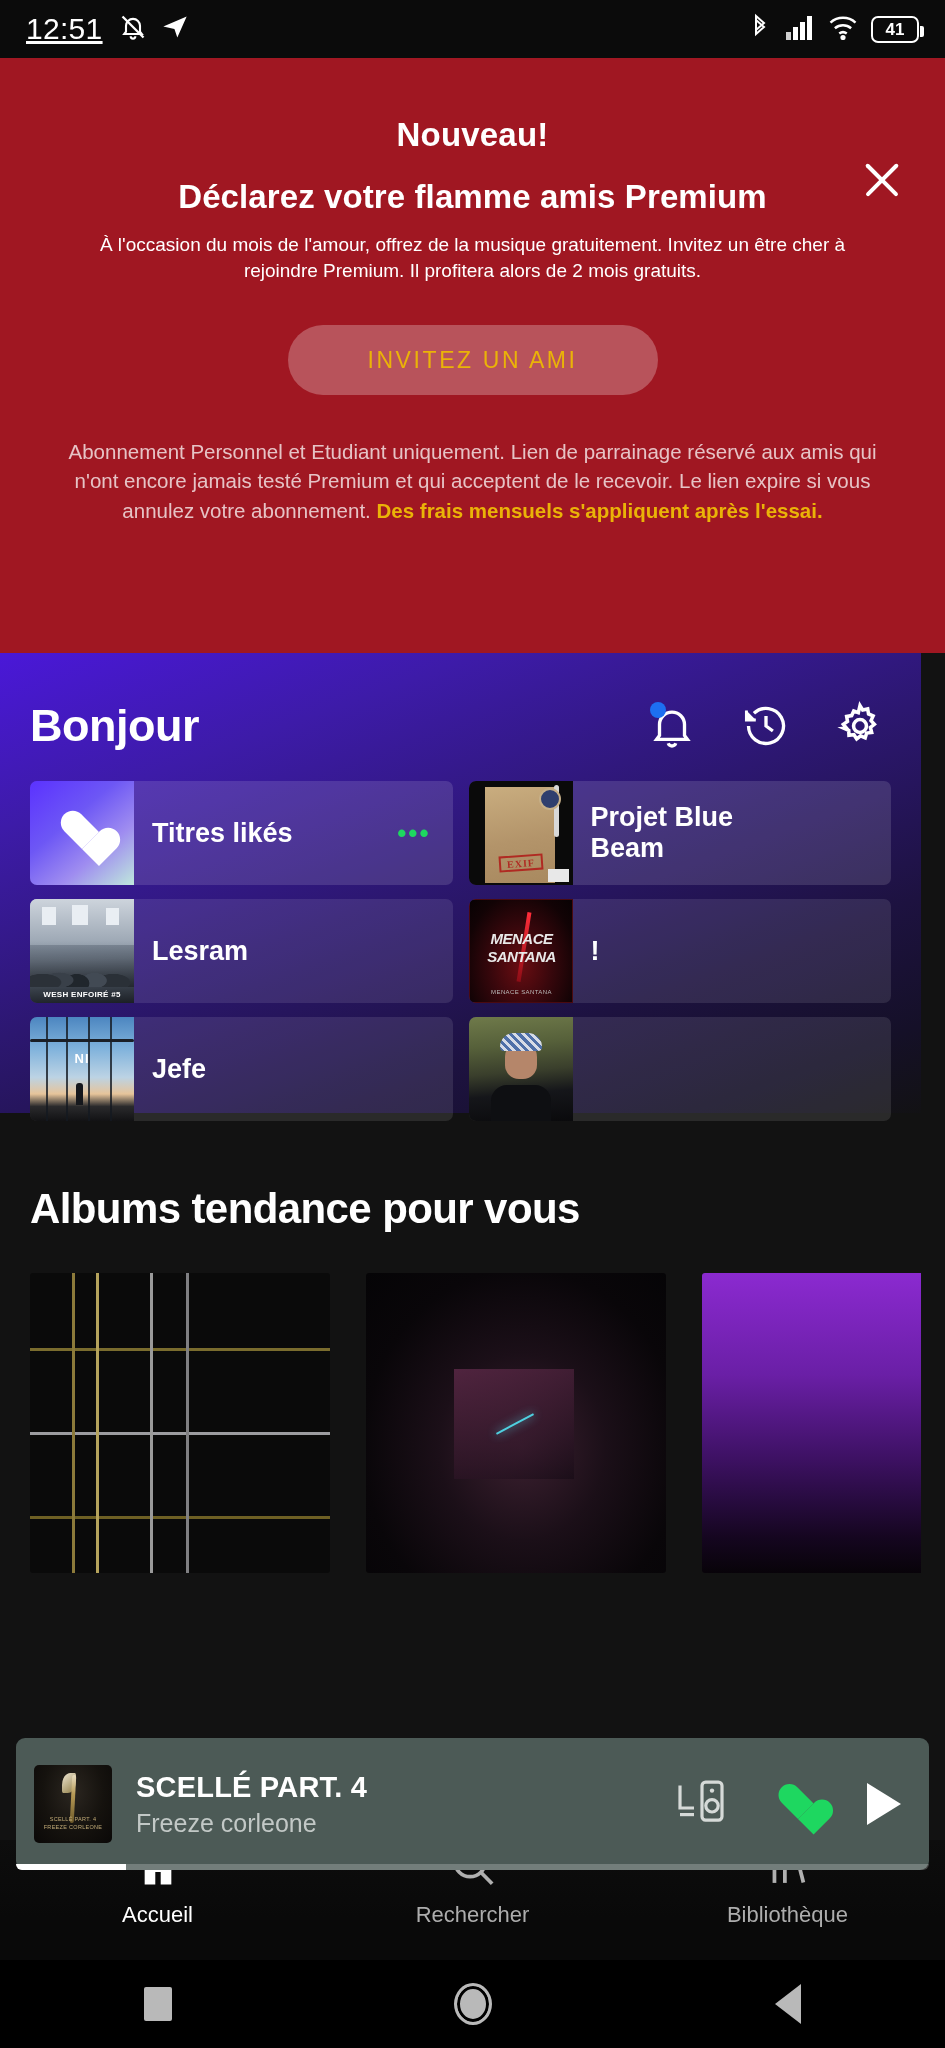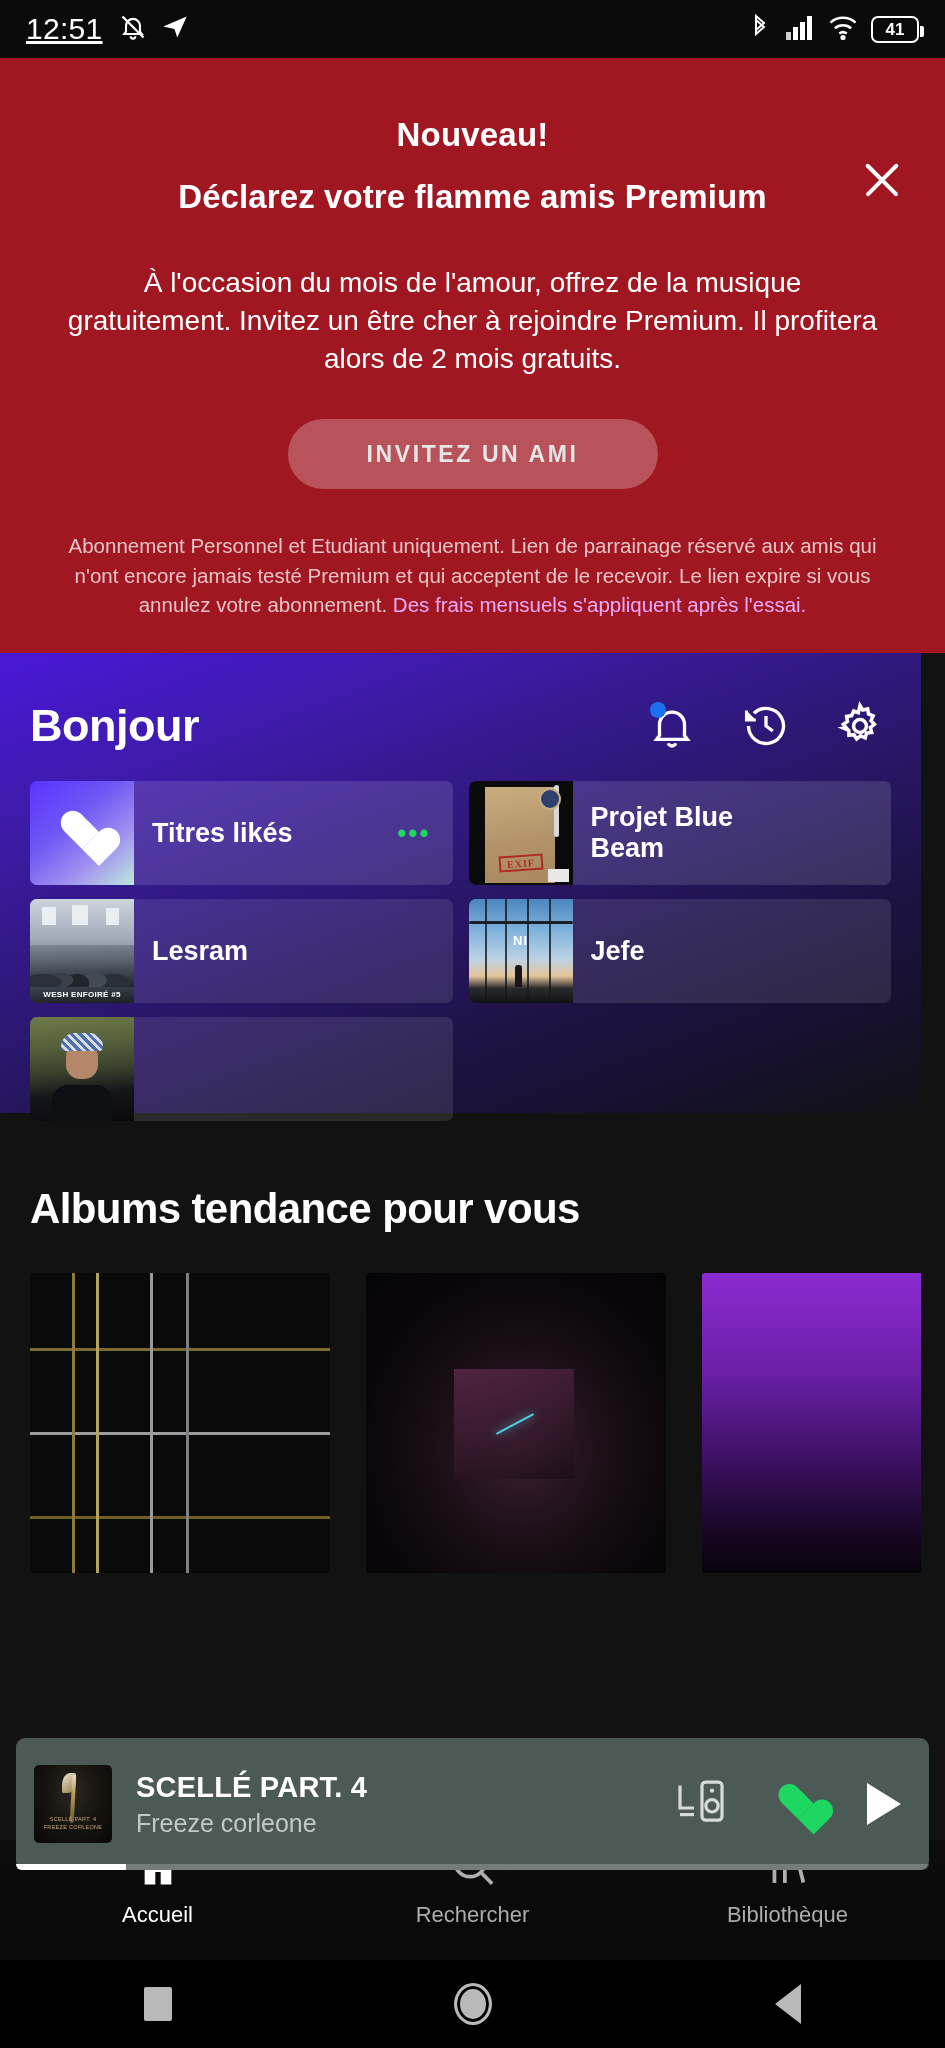--- a/index.html
+++ b/index.html
@@ -41,34 +41,34 @@
   }
   .promo-close::before,.promo-close::after{
     content:""; position:absolute; left:3px; top:24px; width:44px; height:3.5px;
     background:#fff; border-radius:2px;
   }
   .promo-close::before{ transform:rotate(45deg); }
   .promo-close::after{ transform:rotate(-45deg); }
   .promo-new{ font-size:33px; font-weight:700; margin-top:22px; letter-spacing:.2px; }
   .promo-title{ font-size:33px; font-weight:700; margin-top:24px; letter-spacing:.1px; }
   .promo-body{
-    font-size:28px; line-height:1.35; margin-top:48px; padding:0 22px;
+    font-size:19px; line-height:1.35; margin-top:16px; padding:0 22px;
     font-weight:400;
   }
   .promo-btn{
     display:block; margin:42px auto 0; width:370px; height:70px; line-height:70px;
     background:rgba(255,255,255,.26); border-radius:36px; border:none;
-    color:#e5e5e5; font-size:23px; font-weight:700; letter-spacing:2.6px;
+    color:#eab308; font-size:23px; font-weight:400; letter-spacing:2.6px;
     font-family:"Liberation Sans", sans-serif; cursor:pointer;
   }
   .promo-legal{
     font-size:20.5px; line-height:1.42; margin-top:42px; color:rgba(255,255,255,.74);
     padding:0 12px;
   }
-  .promo-legal b{ color:#f0abfc; font-weight:400; }
+  .promo-legal b{ color:#eab308; font-weight:700; }
 
   
   .main{
     position:absolute; top:653px; left:0; width:921px; height:1240px;
     background:#121212; overflow:hidden; z-index:10;
   }
   .hero-grad{
     position:absolute; top:0; left:0; width:945px; height:460px;
     background:
       linear-gradient(160deg,#4a18d8 0%, #3d1ba8 22%, #2c1770 48%, #1d1240 72%, #151028 88%, #121212 100%);
@@ -454,20 +454,31 @@
             <div class="win" style="left:42px;top:6px;width:16px;height:20px;"></div>
             <div class="win" style="left:76px;top:9px;width:13px;height:17px;"></div>
             <div class="people"></div>
             <div class="cap">WESH ENFOIRÉ #5</div>
           </div>
           <div class="sc-label">
             <span class="txt">Lesram</span>
           </div>
         </div>
 
+        <div class="sc">
+          <div class="sc-art art-menace">
+            <div class="slash"></div>
+            <div class="t1">MENACE</div>
+            <div class="t2">SANTANA</div>
+            <div class="foot">MENACE SANTANA</div>
+          </div>
+          <div class="sc-label">
+            <span class="txt">!</span>
+          </div>
+        </div>
 
         <div class="sc">
           <div class="sc-art art-jefe">
             <div class="mull" style="left:16px;"></div>
             <div class="mull" style="left:36px;"></div>
             <div class="mull" style="left:58px;"></div>
             <div class="mull" style="left:80px;"></div>
             <div class="rail"></div>
             <div class="ni">NI</div>
             <div class="man"></div>

